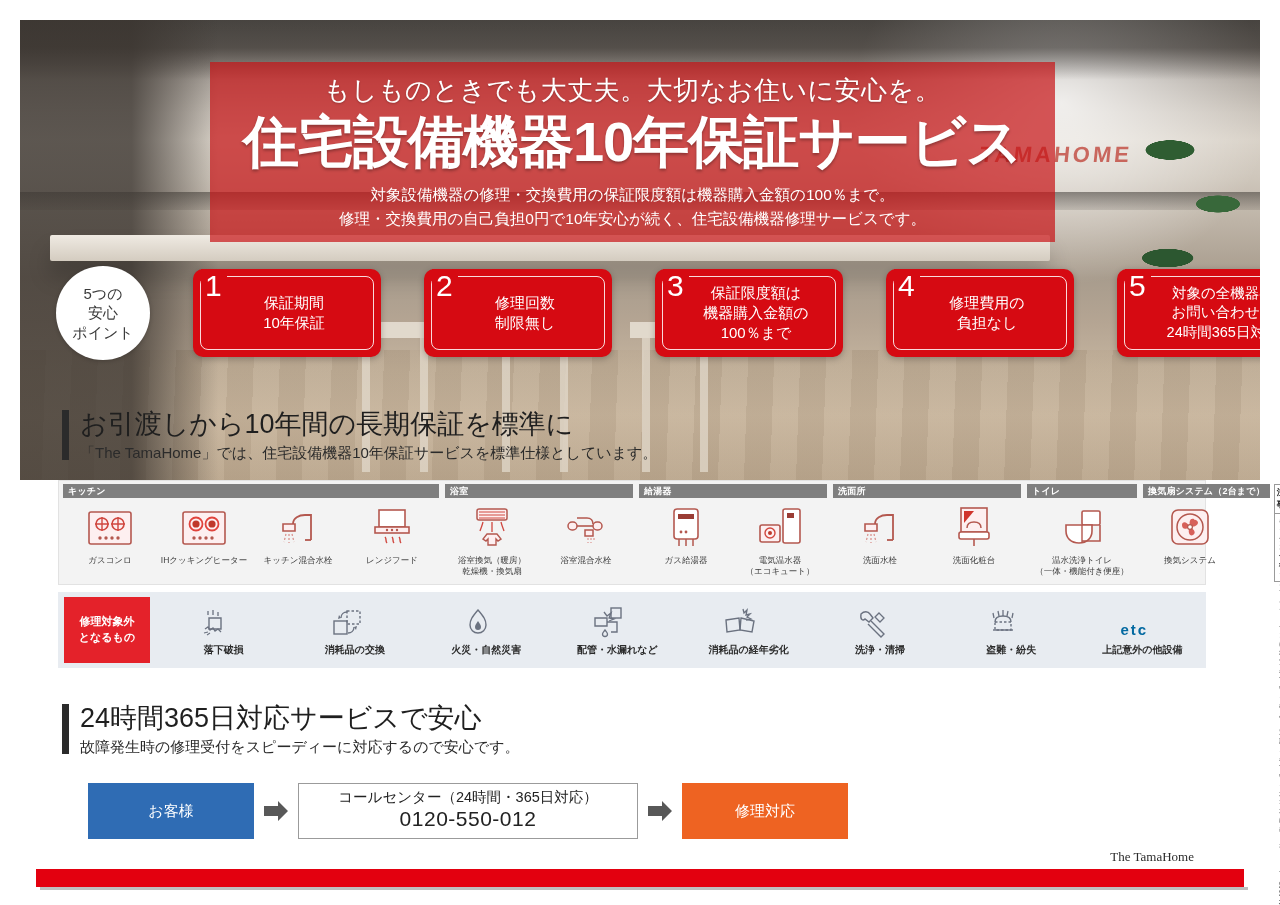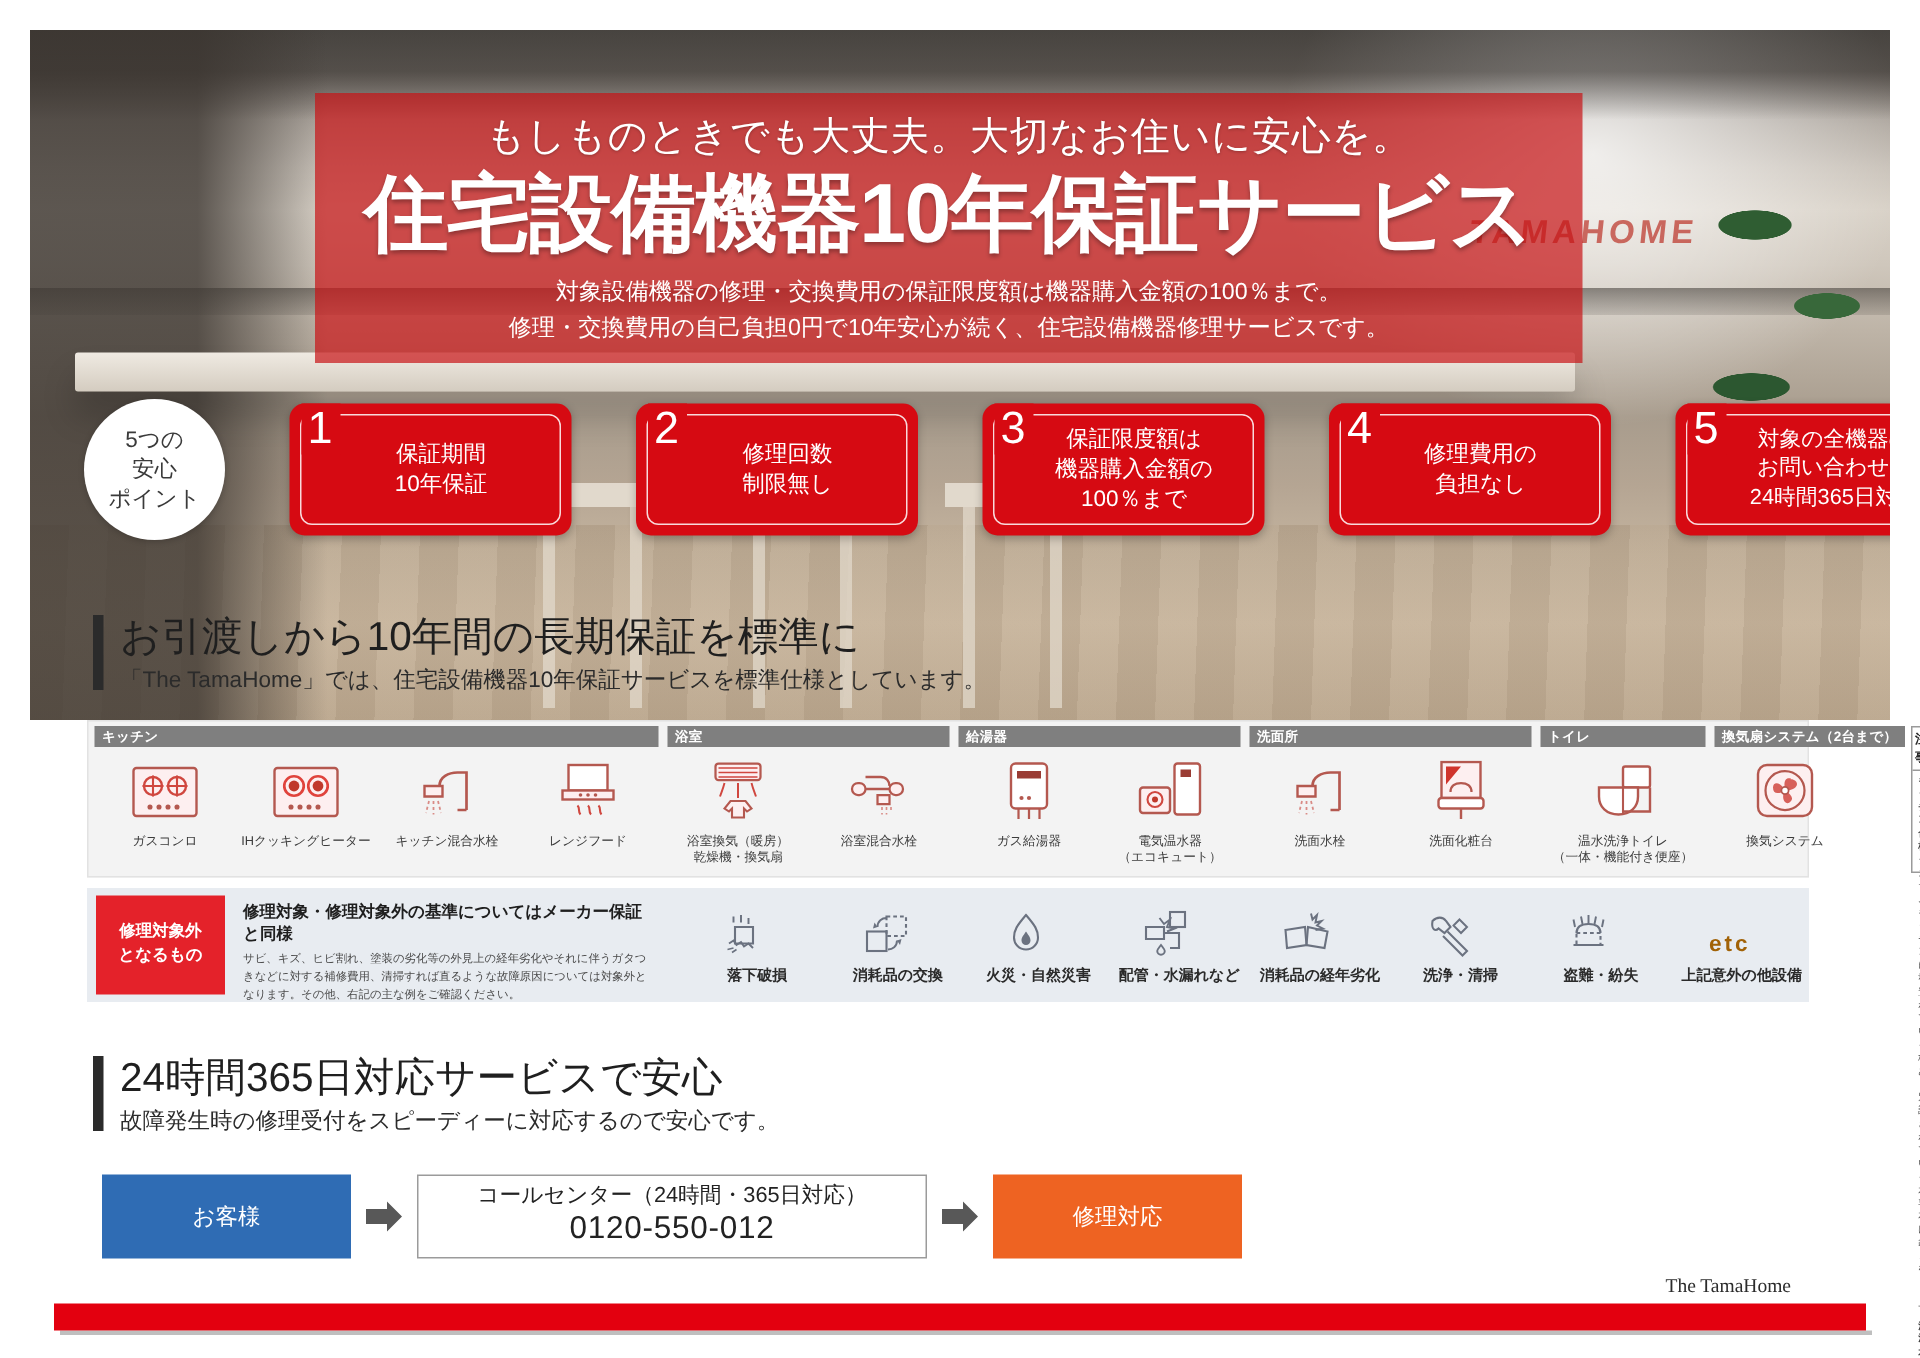--- a/index.html
+++ b/index.html
@@ -180,29 +180,29 @@
     font-size: 11px; font-weight: 700; line-height: 1.45; text-align:center;
     margin: 5px 0 5px 6px;
   }
   .excl-text { width: 300px; padding: 8px 12px 0 12px; }
   .excl-text .t { font-size: 11px; font-weight: 700; color: #1f1f1f; margin-bottom: 3px; }
   .excl-text .d { font-size: 7.6px; line-height: 1.55; color: #4a4a4a; }
   .excl-icons { flex: 1; display: flex; align-items: center; justify-content: space-around; padding-right: 6px; }
   .excl-icon { display:flex; flex-direction: column; align-items:center; width: 92px; }
   .excl-icon .ic { height: 34px; display:flex; align-items:flex-end; justify-content:center; }
   .excl-icon .lb { font-size: 10px; font-weight: 700; color: #2b2b2b; margin-top: 5px; white-space: nowrap; margin-left: 16px; }
-  .excl-etc { font-size: 15px; font-weight: 700; color: #a16207; letter-spacing: 2px; }
+  .excl-etc { font-size: 15px; font-weight: 700; color: #0369a1; letter-spacing: 2px; }
 
   
   .flow { position: absolute; left: 68px; top: 783px; display: flex; align-items: center; }
   .flow-box {
     display:flex; align-items:center; justify-content:center;
     color:#fff; font-size: 15px; height: 56px;
   }
-  .flow-customer { width: 166px; background: #2f6cb4; }
+  .flow-customer { width: 166px; background: #2f6cb4; margin-left: 20px; }
   .flow-repair { width: 166px; background: #ee6322; }
   .flow-center {
     width: 340px; height: 56px; background:#fff; border: 1px solid #9b9b9b;
     display:flex; flex-direction:column; align-items:center; justify-content:center;
     color: #222;
   }
   .flow-center .l1 { font-size: 14.5px; line-height: 1.1; }
   .flow-center .l2 { font-size: 21px; font-weight: 400; letter-spacing: .5px; line-height: 1.15; margin-top: 1px; }
   .flow-arrow { width: 44px; display:flex; align-items:center; justify-content:center; }
 
@@ -486,24 +486,20 @@
 
       </div>
     </div>
   </div>
 
   <div class="excl">
     <div class="excl-tag">
       <span>修理対象外</span>
       <span>となるもの</span>
     </div>
-    <div class="excl-text">
-      <div class="t">修理対象・修理対象外の基準についてはメーカー保証と同様</div>
-      <div class="d">サビ、キズ、ヒビ割れ、塗装の劣化等の外見上の経年劣化やそれに伴うガタつきなどに対する補修費用、清掃すれば直るような故障原因については対象外となります。その他、右記の主な例をご確認ください。</div>
-    </div>
     <div class="excl-icons">
 
       <div class="excl-icon">
         <div class="ic">
           <svg width="34" height="30" viewBox="0 0 34 30">
               <path d="M9 3v4M14 2v5M19 4v4" stroke="#6b7280" stroke-width="1.3"></path>
               <path d="M10 10h12v11H10z" fill="none" stroke="#6b7280" stroke-width="1.4"></path>
               <path d="M6 21l3-2 2 3 3-2 2 3 3-2 3 3" fill="none" stroke="#6b7280" stroke-width="1.3"></path>
               <path d="M5 25l4-1M8 27l3-2" stroke="#6b7280" stroke-width="1.1"></path>
             </svg>

